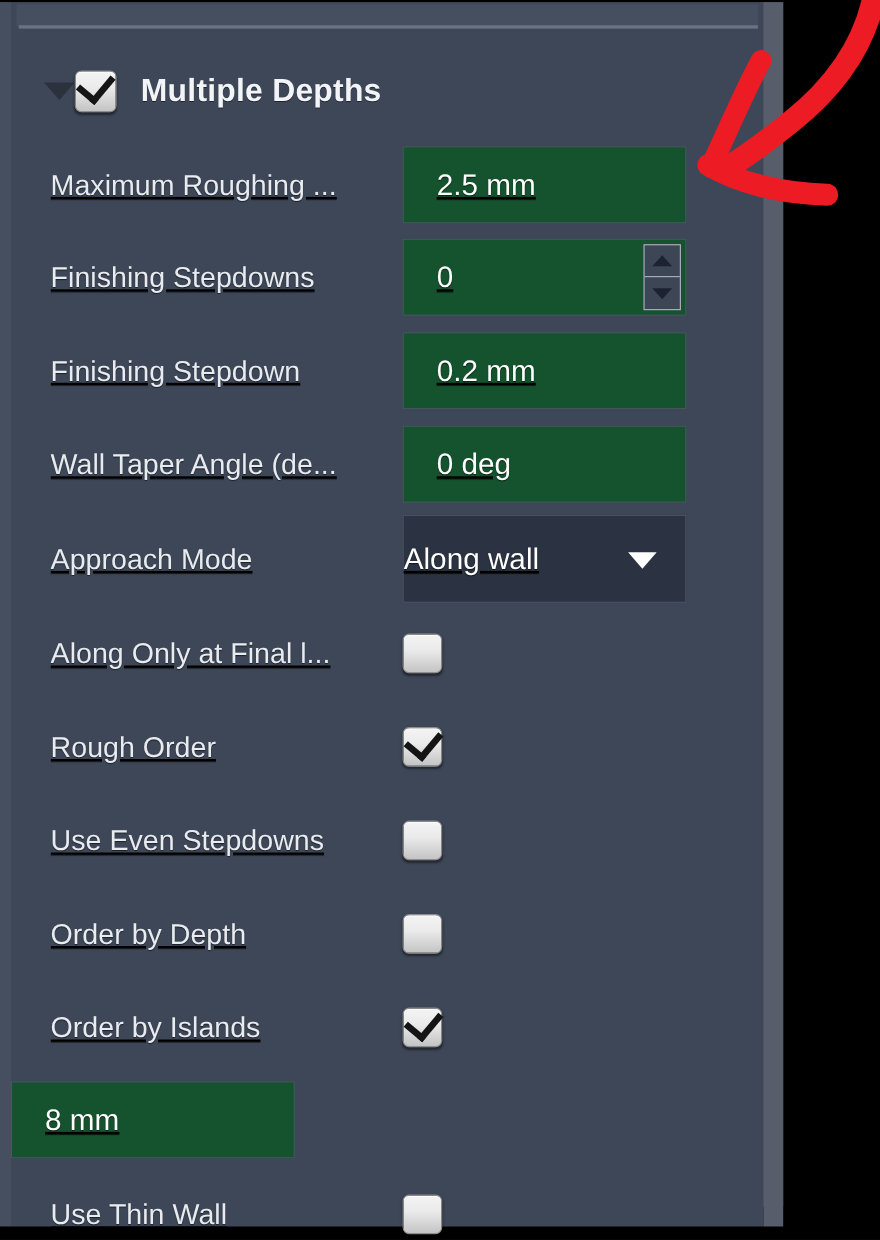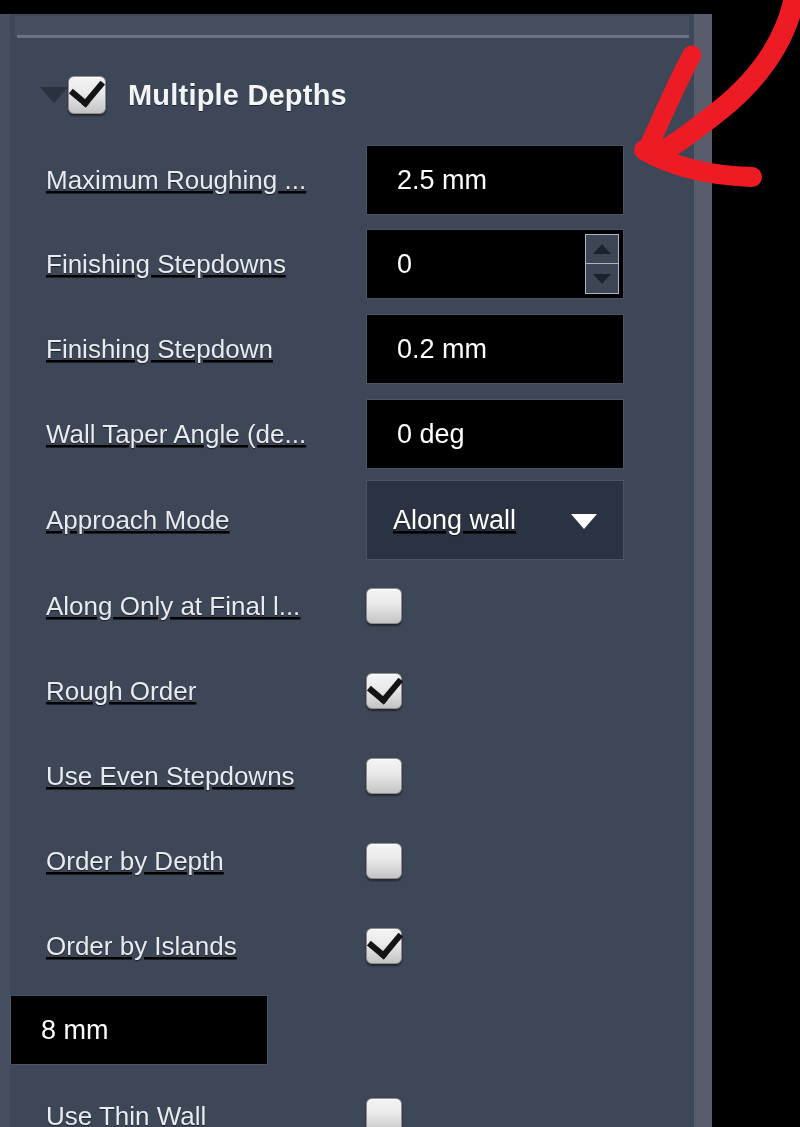--- a/index.html
+++ b/index.html
@@ -13,21 +13,21 @@
 
   body {
     font-family: "Liberation Sans", sans-serif;
     position: relative;
   }
 
   
   #app-window {
     position: absolute;
     left: 0;
-    top: 14px;
+    top: 2px;
     width: 712px;
     height: 1095px;
     background: #3e4757;
   }
 
   
   #panel-splitter {
     position: absolute;
     left: 694px;
     top: 0;
@@ -151,21 +151,21 @@
     overflow: hidden;
     text-shadow: 0 1px 1px rgba(0,0,0,0.55);
     flex: 0 0 auto;
   }
 
   
   .field {
     position: relative;
     width: 258px;
     height: 70px;
-    background: #000000;
+    background: #14532d;
     border: 1px solid #4b5464;
     display: flex;
     align-items: center;
     flex: 0 0 auto;
   }
   .field .field-text {
     margin-left: 30px;
     font-size: 27px;
     color: #ffffff;
     text-shadow: 0 1px 1px rgba(0,0,0,0.6);
@@ -209,21 +209,20 @@
     position: relative;
     width: 258px;
     height: 80px;
     background: #2b3342;
     border: 1px solid #4b5464;
     display: flex;
     align-items: center;
     flex: 0 0 auto;
   }
   .combo .combo-text {
-    margin-left: 26px;
     font-size: 27px;
     color: #ffffff;
     text-shadow: 0 1px 1px rgba(0,0,0,0.6);
     white-space: nowrap;
   }
   .combo .combo-arrow {
     position: absolute;
     right: 26px;
     top: 50%;
     margin-top: -6px;

